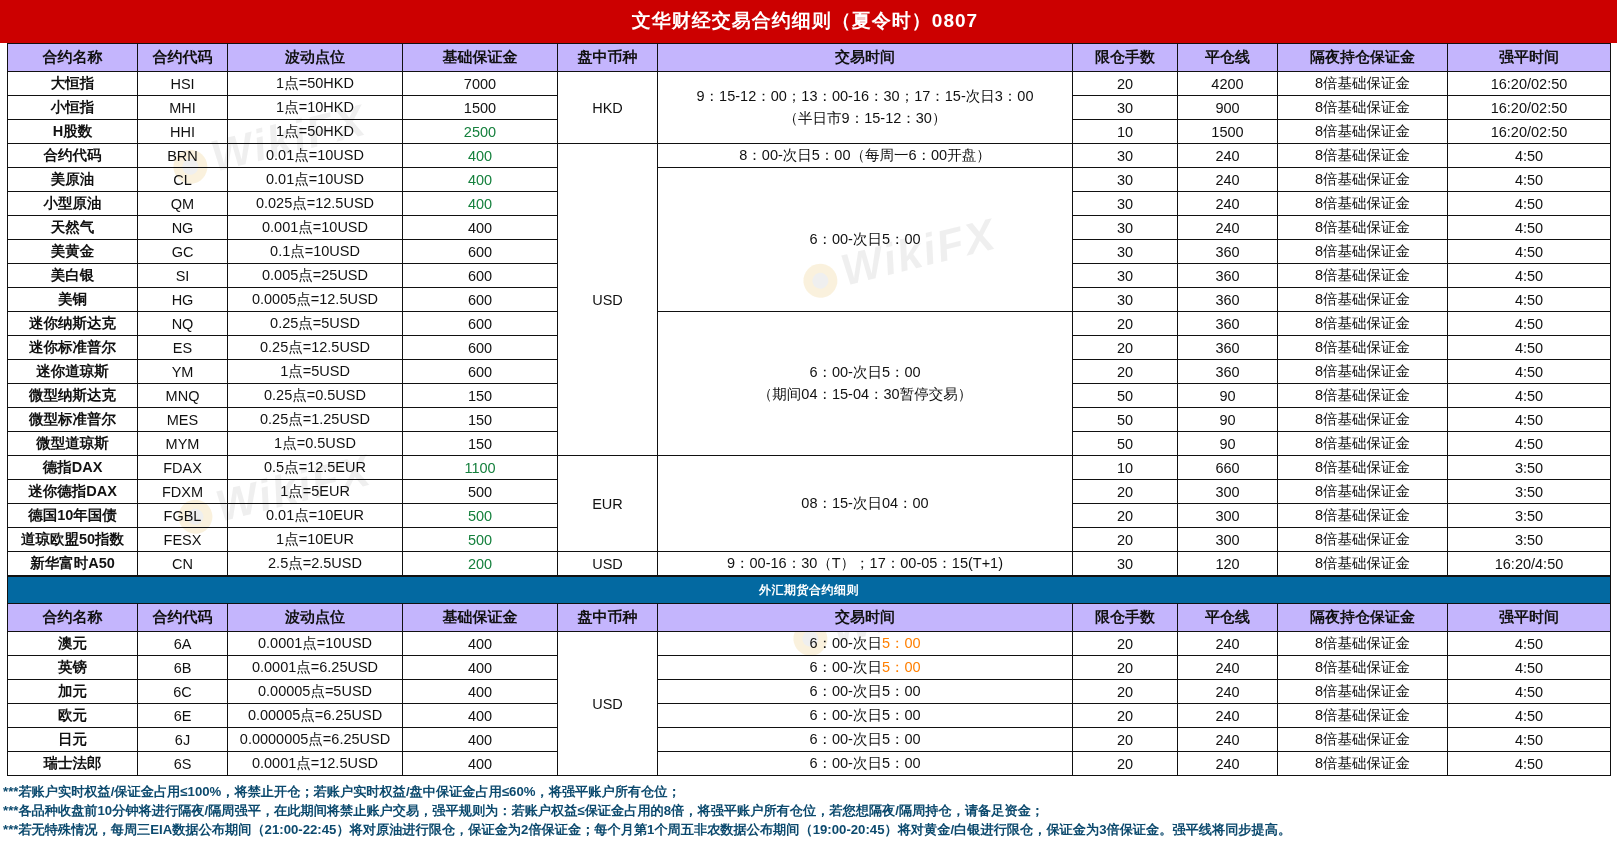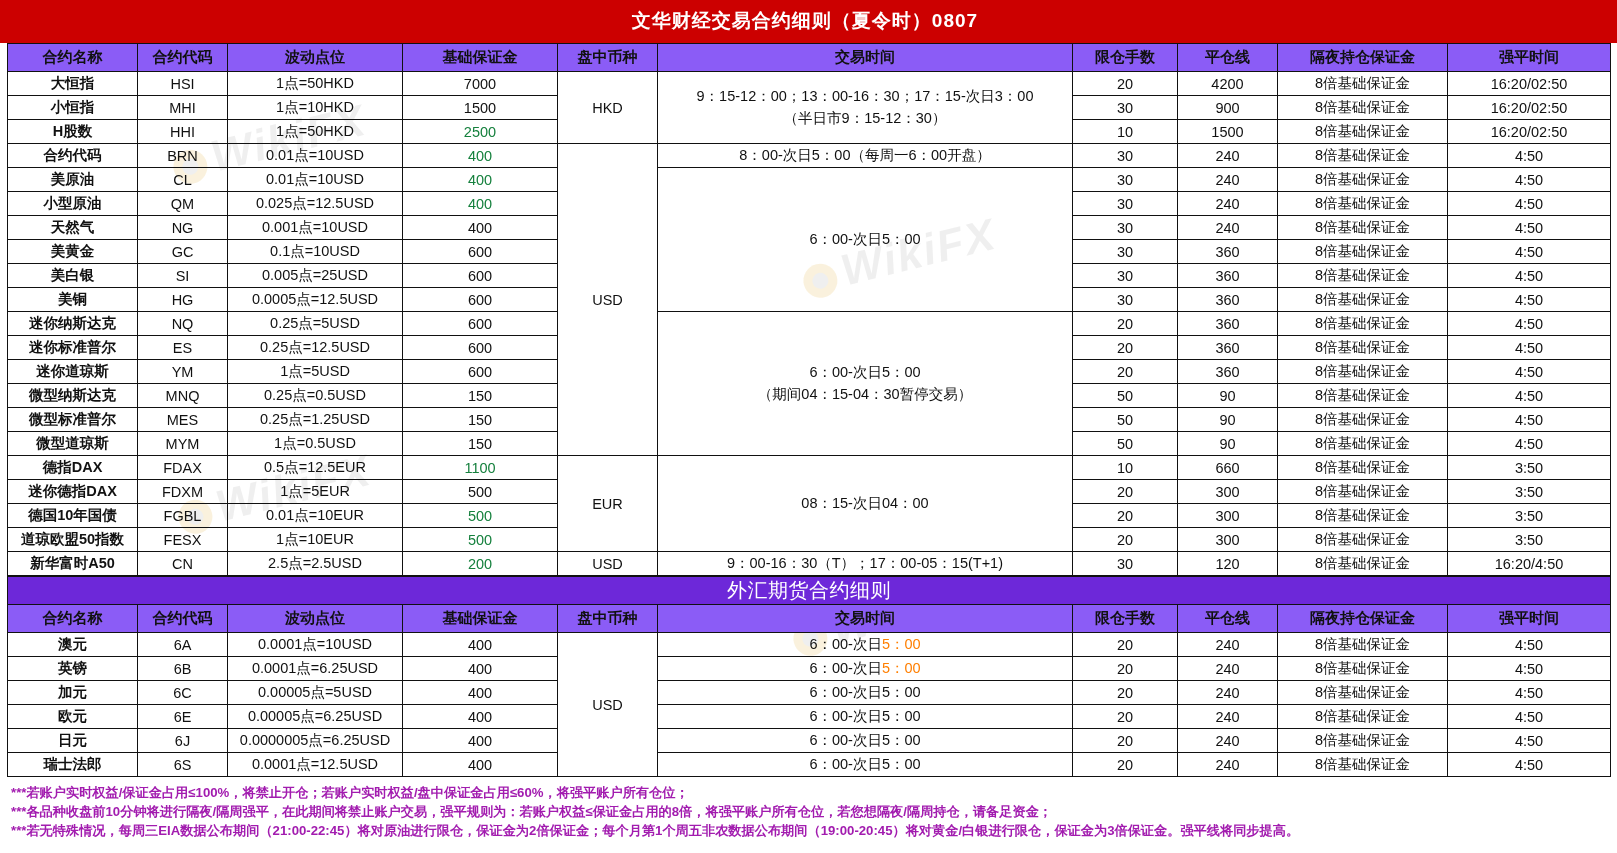--- a/index.html
+++ b/index.html
@@ -1,26 +1,26 @@
 <!DOCTYPE html>
 <html><head>
 <meta charset="utf-8">
 <style>
   html,body{margin:0;padding:0;background:#ffffff;}
   body{font-family:"Liberation Sans","DejaVu Sans",sans-serif;}
   #page{width:1617px;height:853px;position:relative;overflow:hidden;background:#fff;}
   .title-bar{background:#cc0000;color:#ffffff;font-size:19px;font-weight:bold;text-align:center;padding:8px 7px 9px 0;letter-spacing:1px;}
   table{border-collapse:collapse;width:1603px;margin:0 7px;table-layout:fixed;}
   td,th{border:1px solid #111;font-size:14.5px;text-align:center;padding:0;height:23px;color:#111;}
-  thead th, .hdr td{background:#8b5cf6;font-weight:bold;font-size:15px;height:27px;}
-  .sub-title td{background:#6d28d9;color:#fff;font-weight:normal;font-size:20px;height:26px;letter-spacing:.5px;}
+  thead th, .hdr td{background:#c4b5fd;font-weight:bold;font-size:15px;height:27px;}
+  .sub-title td{background:#0369a1;color:#fff;font-weight:bold;font-size:12px;height:26px;letter-spacing:.5px;}
   .name{font-weight:bold;}
   .code{font-weight:normal;}
   .orange{color:#15803d;}
-  .notes{margin:6px 7px 0 11px;color:#a21caf;font-size:13.2px;font-weight:bold;line-height:1.45;}
+  .notes{margin:6px 7px 0 3px;color:#0c4a6e;font-size:13.2px;font-weight:bold;line-height:1.45;}
   .wm{position:absolute;pointer-events:none;opacity:.22;font-weight:bold;color:#b9b9b9;font-size:44px;letter-spacing:2px;font-style:italic;}
   .wm .dot{display:inline-block;width:34px;height:34px;border-radius:50%;background:#e9c46a;vertical-align:-6px;margin-right:6px;position:relative;}
   .wm .dot::after{content:"";position:absolute;left:9px;top:9px;width:16px;height:16px;border-radius:50%;background:#b9b9b9;}
   .wm1{left:170px;top:118px;transform:rotate(-14deg);}
   .wm2{left:800px;top:232px;transform:rotate(-14deg);}
   .wm3{left:175px;top:468px;transform:rotate(-14deg);}
   .wm4{left:790px;top:590px;transform:rotate(-14deg);}
   .tbl-wrap{position:relative;z-index:2;}
 </style>
 </head>

